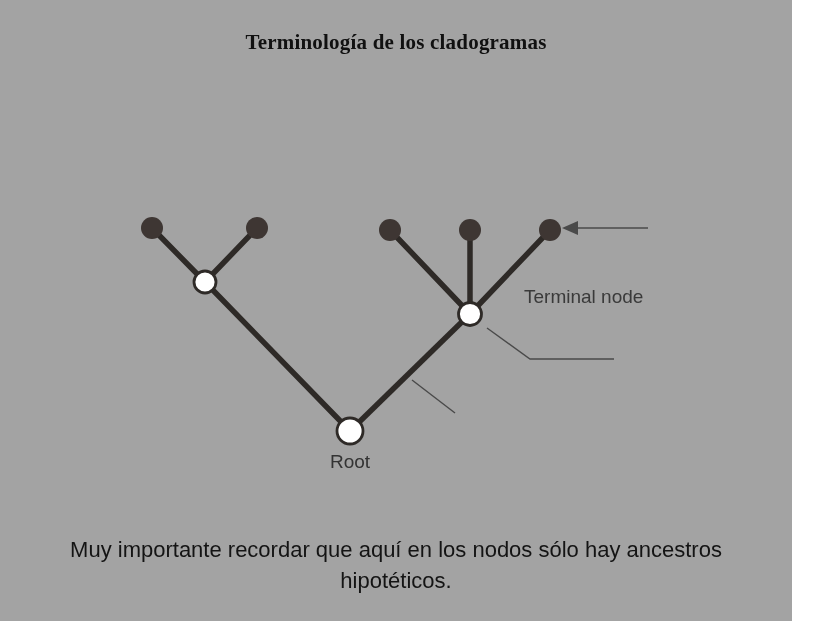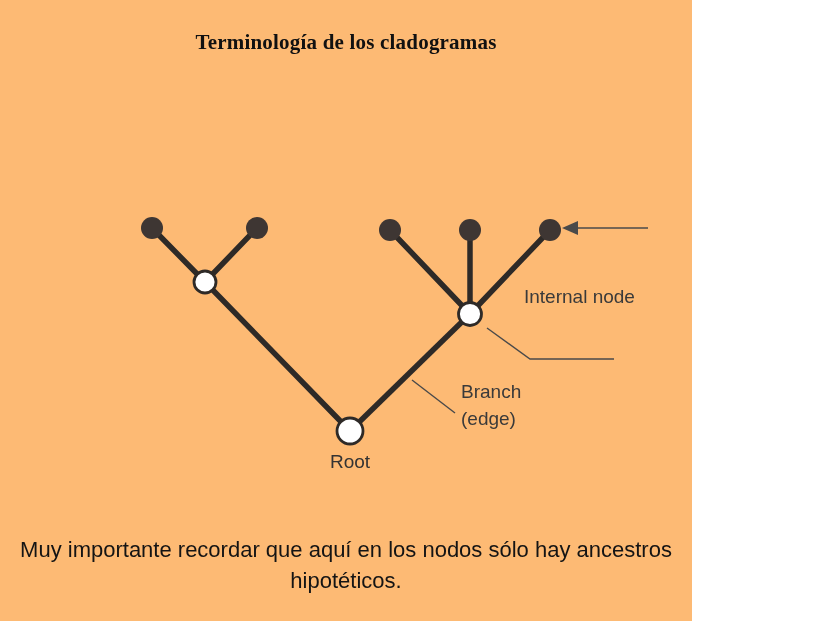--- a/index.html
+++ b/index.html
@@ -2,23 +2,23 @@
 <html><head>
 <meta charset="utf-8">
 <style>
   html, body {
     margin: 0;
     padding: 0;
     background: #ffffff;
   }
   .page {
     position: relative;
-    width: 692px;
+    width: 792px;
     height: 621px;
-    background: #fdba74;
+    background: #a3a3a3;
     overflow: hidden;
     font-family: "Liberation Serif", serif;
     color: #1b1b1b;
   }
   .title {
     position: absolute;
     top: 30px;
     left: 0;
     width: 100%;
     margin: 0;
@@ -110,27 +110,23 @@
 
       <g fill="#ffffff" stroke="#2e2a27" stroke-width="2.8">
         <circle cx="205" cy="282" r="11"></circle>
         <circle cx="470" cy="314" r="11.5"></circle>
         <circle cx="350" cy="431" r="13"></circle>
       </g>
     </svg>
 
 
     <div class="fig-label" style="left:524px; top:283px;">
-      <div>Internal node</div>
+      <div>Terminal node</div>
     </div>
 
-    <div class="fig-label" style="left:461px; top:378px;">
-      <div>Branch</div>
-      <div>(edge)</div>
-    </div>
 
     <div class="root-label">Root</div>
 
   </div>
 
   <p class="footer">
     <span>Muy importante recordar que aquí en los nodos sólo hay ancestros</span><br>
     <span>hipotéticos.</span>
   </p>
 

